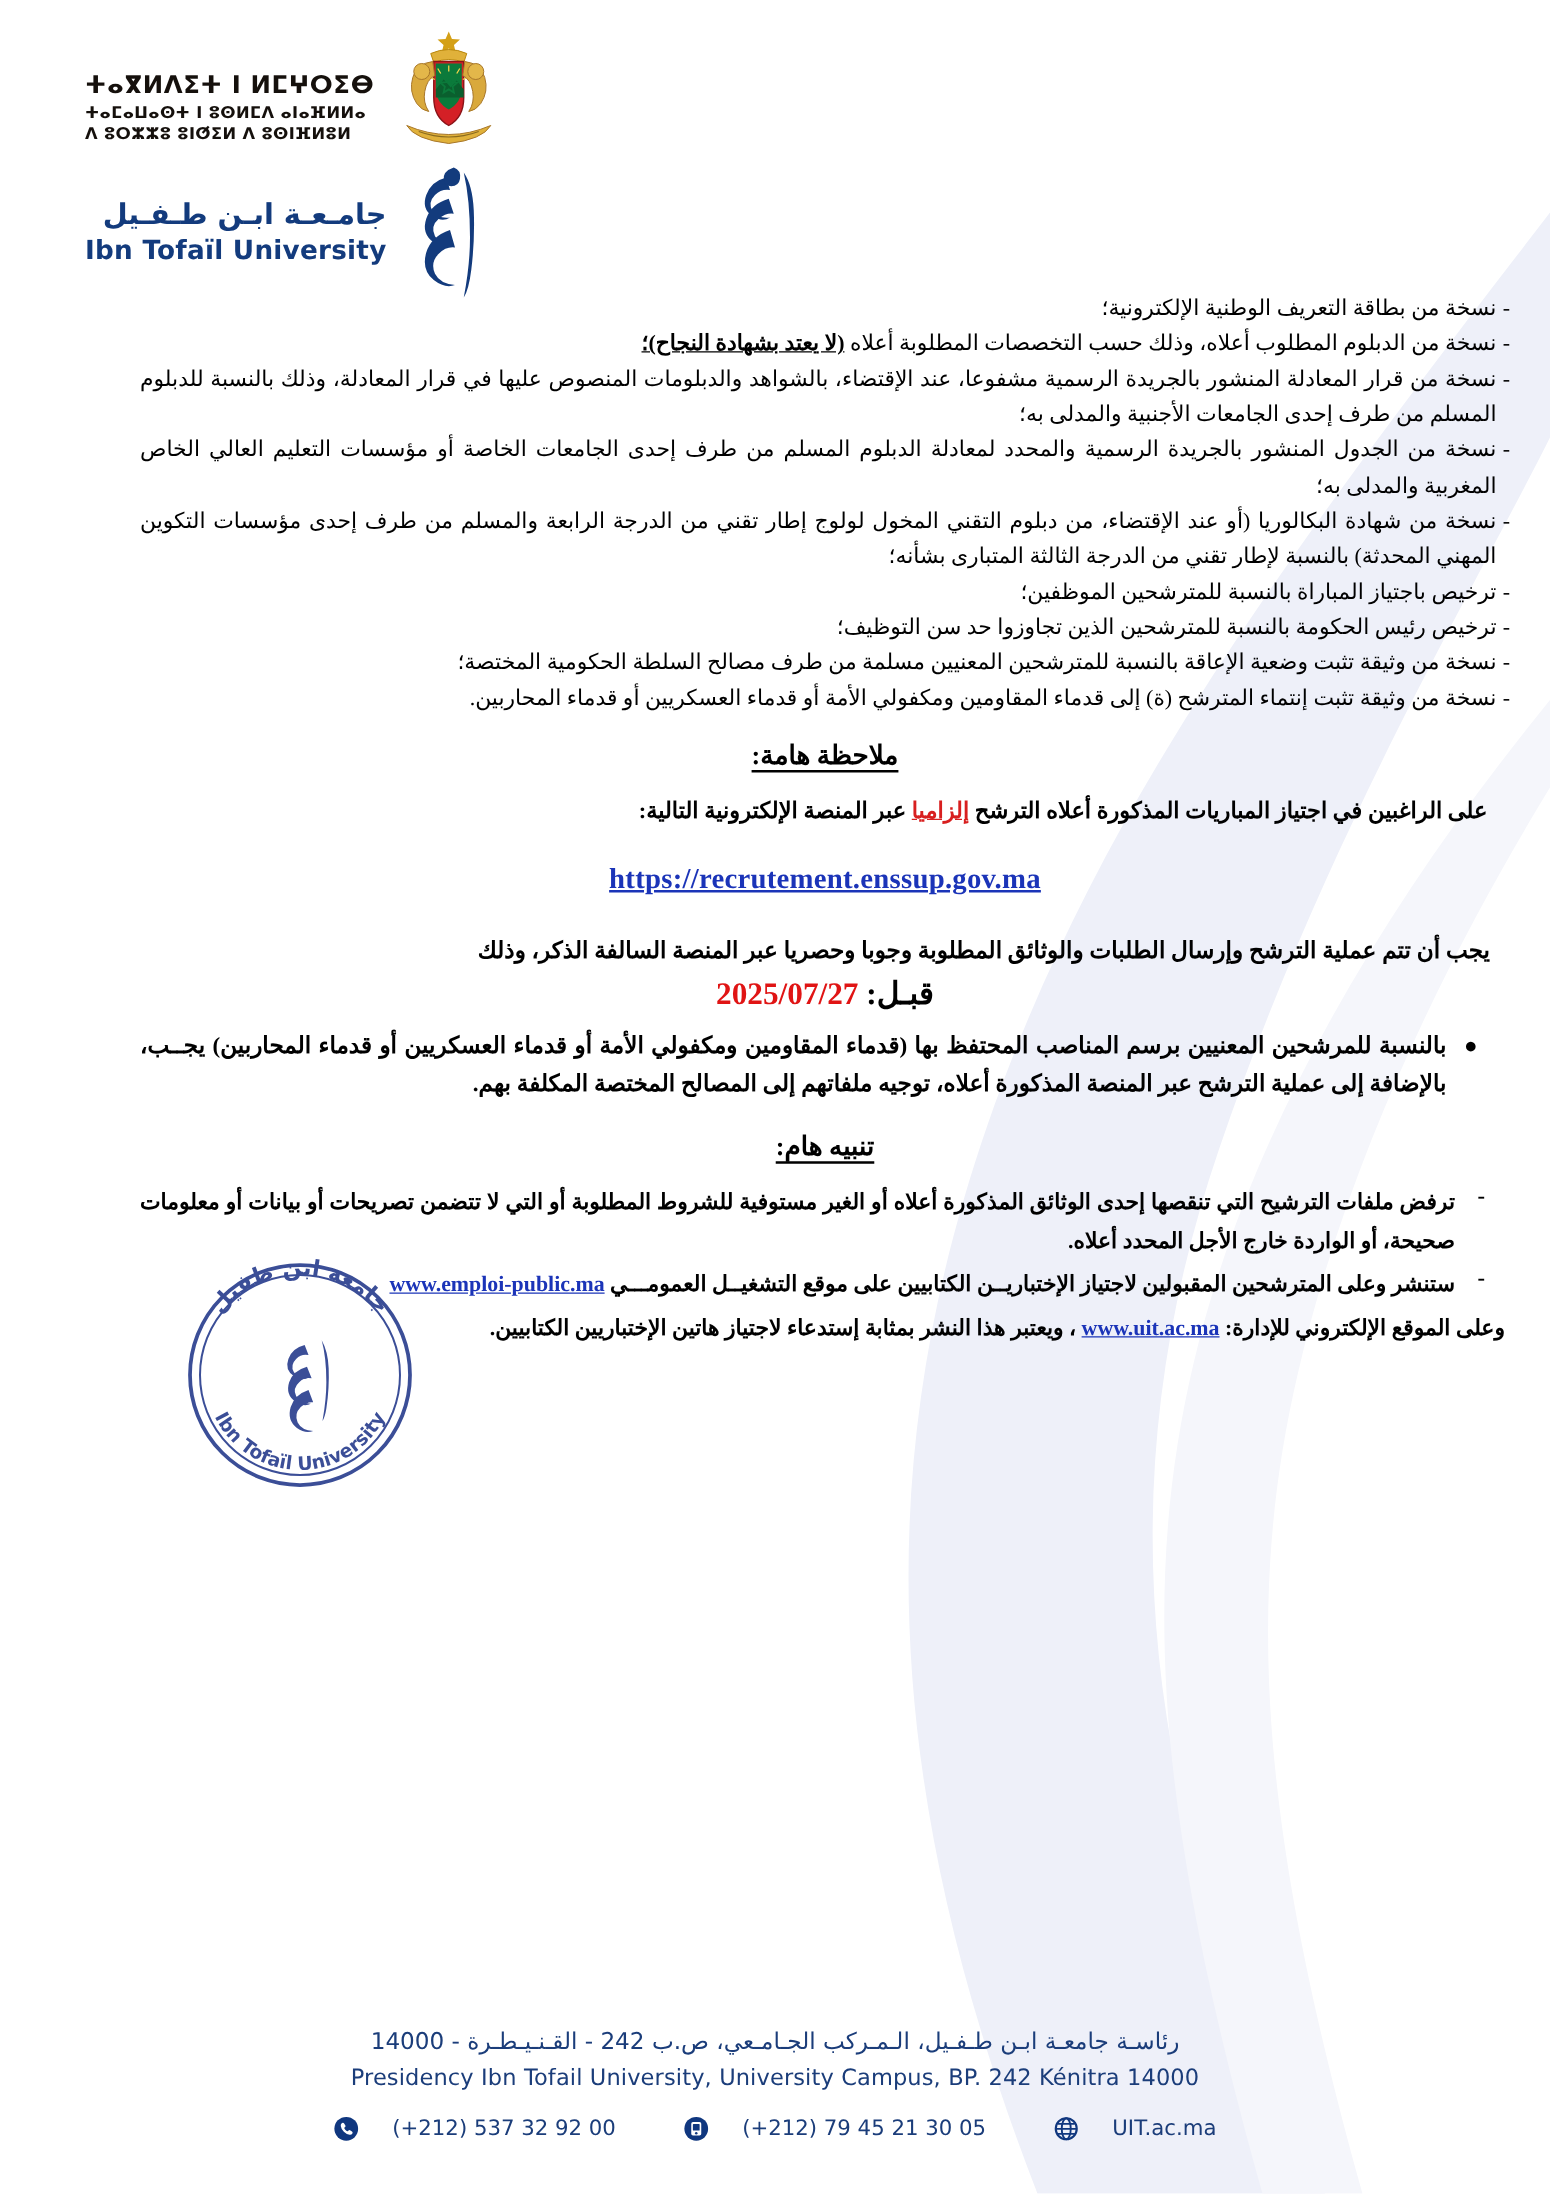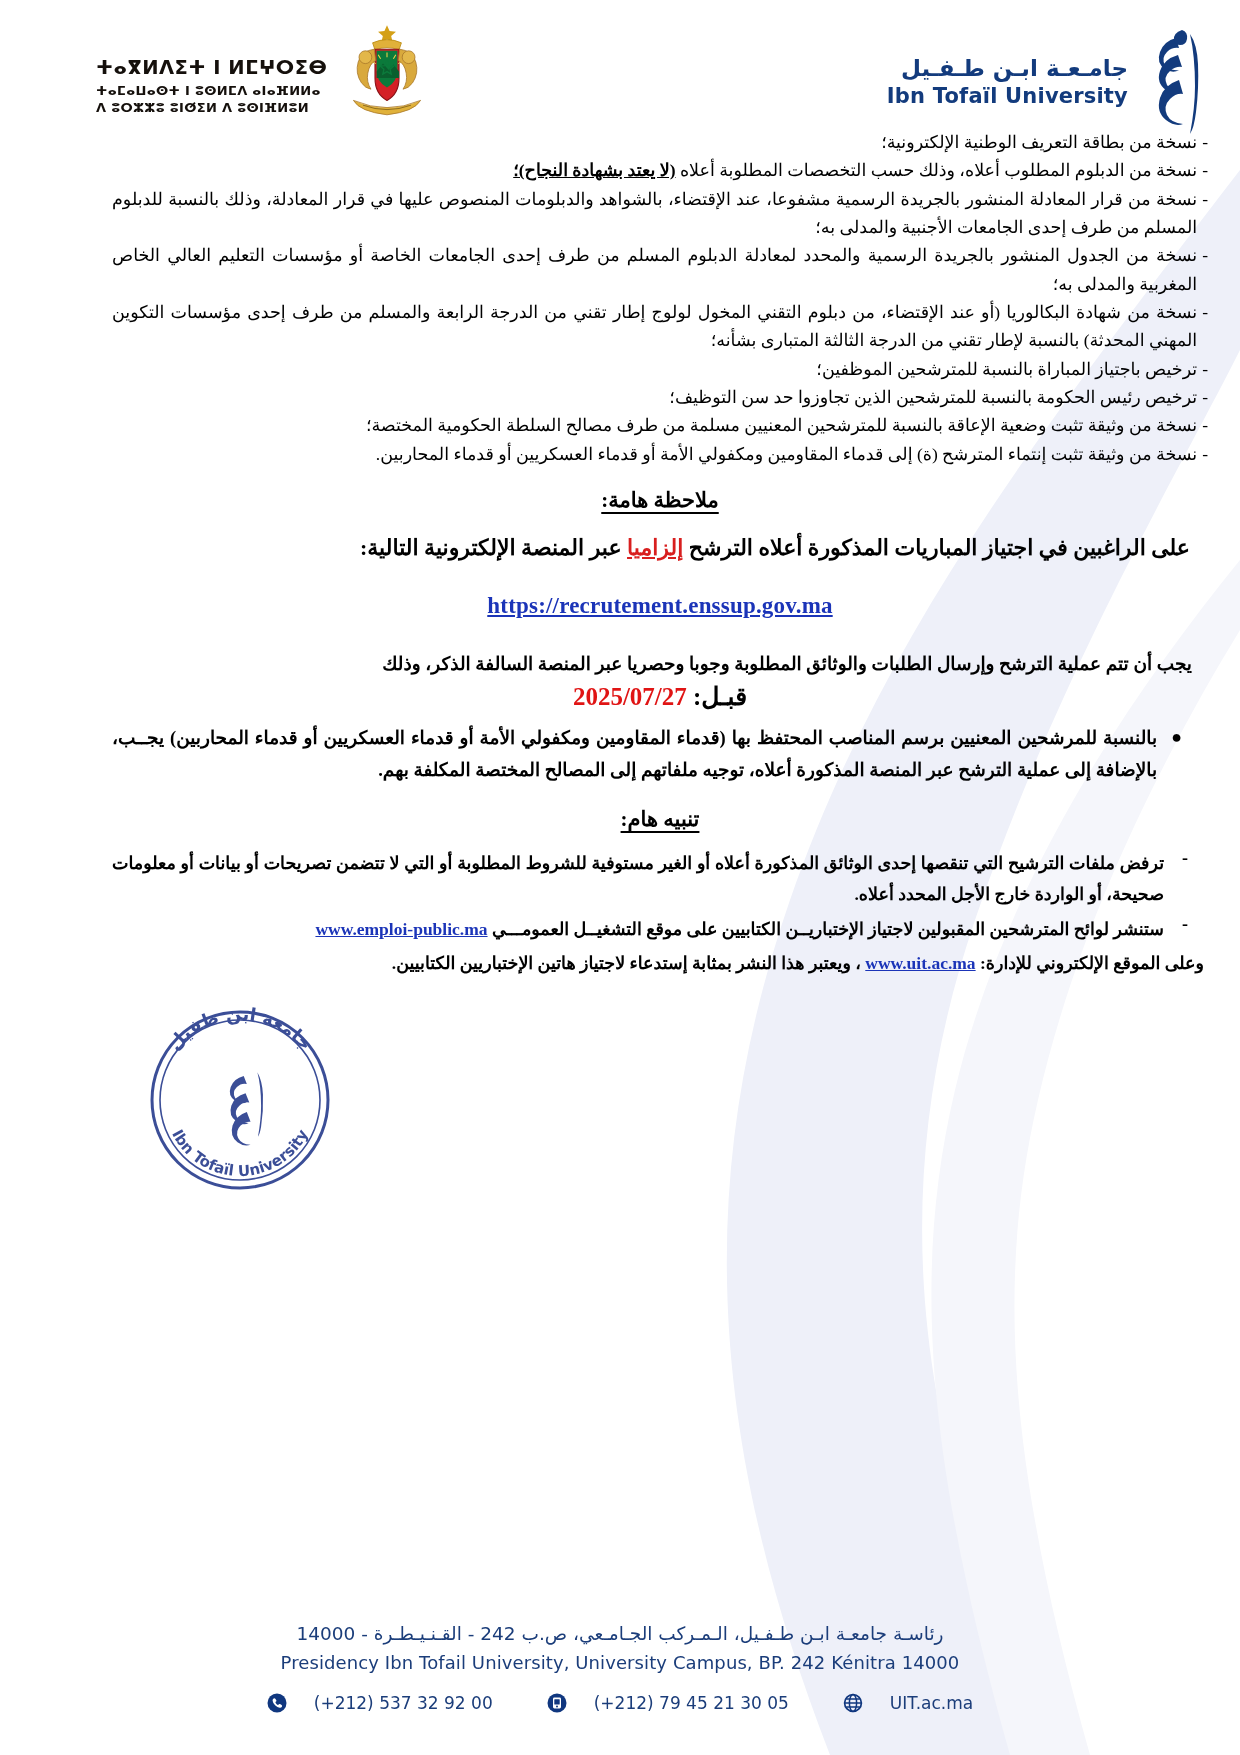--- a/index.html
+++ b/index.html
@@ -27,22 +27,23 @@
     z-index: 0;
   }
 
   
   .header {
     position: relative;
     z-index: 2;
     display: flex;
     align-items: flex-start;
     justify-content: space-between;
-    padding: 22px 28px 0 96px;
+    padding: 22px 28px 0 68px;
     direction: ltr;
+    flex-direction: column;
   }
 
   .ministry-block {
     display: flex;
     align-items: center;
     gap: 12px;
   }
 
   .tifinagh {
     text-align: left;
@@ -126,21 +127,21 @@
     text-decoration: underline;
     text-underline-offset: 5px;
     margin: 20px 0 16px;
     color: #000;
   }
 
   .para-bold {
     direction: rtl;
     text-align: justify;
     font-weight: 700;
-    font-size: 22px;
+    font-size: 18px;
     line-height: 1.72;
     padding: 0 18px;
   }
 
   .mandatory {
     color: #d81f1f;
     font-weight: 700;
     text-decoration: underline;
   }
 
@@ -402,21 +403,21 @@
 
     <div class="sec-head">تنبيه هام:</div>
 
     <ul class="dash-list">
       <li>
         <span class="dash">-</span>
         <span class="txt ar">ترفض ملفات الترشيح التي تنقصها إحدى الوثائق المذكورة أعلاه أو الغير مستوفية للشروط المطلوبة أو التي لا تتضمن تصريحات أو بيانات أو معلومات صحيحة، أو الواردة خارج الأجل المحدد أعلاه.</span>
       </li>
       <li>
         <span class="dash">-</span>
-        <span class="txt ar"><span>ستنشر لوائح المترشحين المقبولين لاجتياز الإختباريــن الكتابيين على موقع التشغيــل العمومـــي </span><a href="#" class="link">www.emploi-public.ma</a></span>
+        <span class="txt ar"><span>ستنشر وعلى المترشحين المقبولين لاجتياز الإختباريــن الكتابيين على موقع التشغيــل العمومـــي </span><a href="#" class="link">www.emploi-public.ma</a></span>
       </li>
     </ul>
 
     <div class="tail-line ar">
       <span>وعلى الموقع الإلكتروني للإدارة: </span><a href="#" class="link">www.uit.ac.ma</a><span> ، ويعتبر هذا النشر بمثابة إستدعاء لاجتياز هاتين الإختباريين الكتابيين.</span>
     </div>
   </div>
 
   <svg class="stamp" viewBox="0 0 220 220" aria-hidden="true">
     <defs>

